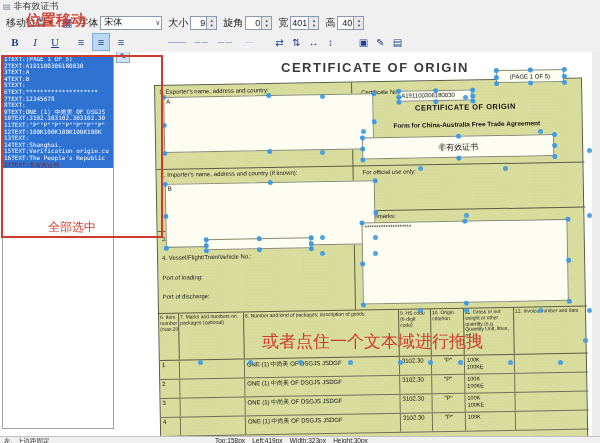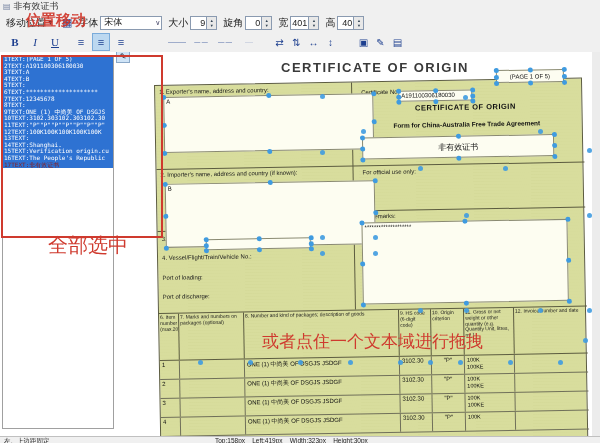--- a/index.html
+++ b/index.html
@@ -51,21 +51,21 @@
   
   .list-panel{position:absolute;left:2px;top:3px;width:112px;height:374px;
     background:#fff;border:1px solid #a0a0a0;box-sizing:border-box;overflow:hidden;}
   .list-item{height:6.6px;line-height:6.6px;font-family:"DejaVu Sans Mono",monospace;
     font-size:6px;color:#fff;background:#2e72d2;white-space:nowrap;overflow:hidden;padding-left:1px;}
   .list-item.red-line{color:#8b1f1f;}
   
   .red-rect{position:absolute;left:1px;top:3px;width:162px;height:183px;
     border:2px solid #cf3a2e;box-sizing:border-box;z-index:40;pointer-events:none;}
   .anno{color:#cf3a2e;position:absolute;z-index:41;white-space:nowrap;}
-  .anno-select-all{left:48px;top:180px;font-size:20px;}
+  .anno-select-all{left:48px;top:167px;font-size:12px;}
   .anno-drag{left:262px;top:278px;font-size:17px;}
   .anno-move{position:absolute;left:26px;top:11px;font-size:15px;font-weight:bold;
     color:#d0372b;z-index:60;white-space:nowrap;opacity:.92;}
   
   .pen-box{position:absolute;left:116px;top:-2px;width:14px;height:13px;background:#cfe4f7;
     border:1px solid #8aa8c8;box-sizing:border-box;z-index:30;
     display:flex;align-items:center;justify-content:center;font-size:8px;color:#223;}
   
   .doc-title{position:absolute;left:161px;top:8px;width:428px;text-align:center;
     font-size:13px;font-weight:600;letter-spacing:1.5px;color:#3a3a3a;}

